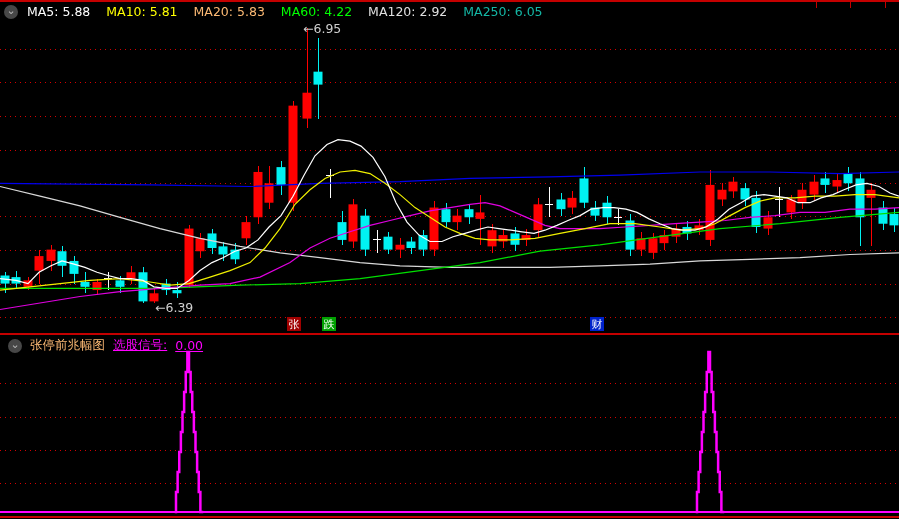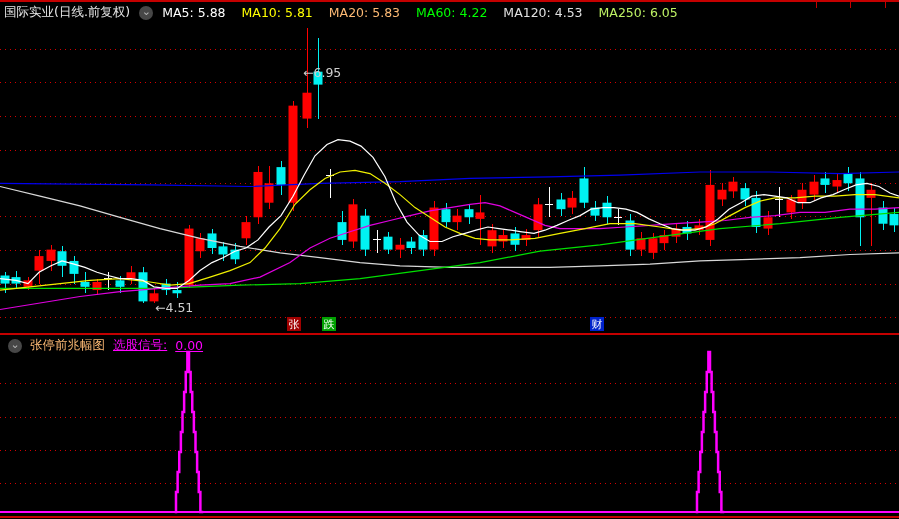--- a/index.html
+++ b/index.html
@@ -206,36 +206,35 @@
       <polyline points="0,288.4 80,288.4 160,288.4 240,285.2 300,283.6 360,278.7 420,270.6 480,262.6 540,251.2 600,244.8 660,236.7 720,228.6 780,223.7 840,217.3 899,212.4" fill="none" stroke="#00e000" stroke-width="1.2"></polyline>
       <polyline points="0,309.5 40,303.0 80,296.5 120,291.7 160,288.4 200,285.2 230,283.6 260,277.1 290,262.6 310,248.0 330,238.3 350,231.8 370,225.4 390,220.5 410,215.6 430,210.8 450,207.6 470,204.3 485,202.7 500,205.9 515,212.4 530,218.9 545,225.4 560,228.6 580,228.6 600,228.6 625,227.0 650,225.4 675,223.7 700,222.1 725,220.5 750,217.3 775,215.6 800,212.4 825,212.4 850,209.2 875,209.2 899,207.6" fill="none" stroke="#e000e0" stroke-width="1.2"></polyline>
       <polyline points="0,290.1 30,286.8 60,283.6 90,280.4 120,278.7 150,282.0 170,285.2 189,283.6 210,277.1 230,270.6 250,262.6 265,248.0 280,228.6 295,204.3 310,189.8 325,178.4 340,172.0 355,170.4 370,173.6 385,183.3 400,194.6 415,207.6 430,217.3 445,227.0 460,233.4 475,238.3 490,239.9 510,239.9 535,238.3 560,233.4 585,228.6 610,223.7 635,223.7 660,227.0 680,230.2 700,228.6 715,223.7 730,215.6 745,207.6 760,201.1 775,197.9 795,197.9 815,196.2 835,196.2 855,194.6 875,194.6 899,197.9" fill="none" stroke="#f0f000" stroke-width="1.2"></polyline>
       <polyline points="0,278.7 16,280.4 28,283.6 39,272.3 51,265.8 62,260.9 74,264.2 85,267.4 97,272.3 108,275.5 120,278.7 131,278.7 143,280.4 154,286.8 166,288.4 177,288.4 189,280.4 200,270.6 212,262.6 223,257.7 235,251.2 246,248.0 258,239.9 269,227.0 281,215.6 293,196.2 304,175.2 315,155.8 327,144.5 338,139.6 350,141.2 361,146.1 373,157.4 385,176.8 396,202.7 407,222.1 419,235.1 430,241.5 442,241.5 453,236.7 465,233.4 476,230.2 488,227.0 499,228.6 511,230.2 522,231.8 534,233.4 545,230.2 557,225.4 568,220.5 580,215.6 591,209.2 603,207.6 614,207.6 626,209.2 637,212.4 649,218.9 660,223.7 672,228.6 683,230.2 695,230.2 706,227.0 718,218.9 729,209.2 741,202.7 752,196.2 764,194.6 775,196.2 787,197.9 798,202.7 810,202.7 821,197.9 833,194.6 844,189.8 856,184.9 867,183.3 879,186.5 890,193.0 899,196.2" fill="none" stroke="#ffffff" stroke-width="1.2"></polyline>
       <line x1="0" y1="512" x2="899" y2="512" stroke="#ff00ff" stroke-width="2" shape-rendering="crispEdges"></line>
       <path d="M 176 512 l 0 -20 l 1.625 0 l 0 -20 l 1.625 0 l 0 -20 l 1.625 0 l 0 -20 l 1.625 0 l 0 -20 l 1.625 0 l 0 -20 l 1.625 0 l 0 -20 l 1.625 0 l 0 -20 l 1.625 0 l 0 20 l 1.625 0 l 0 20 l 1.625 0 l 0 20 l 1.625 0 l 0 20 l 1.625 0 l 0 20 l 1.625 0 l 0 20 l 1.625 0 l 0 20 l 1.625 0 l 0 20 l 1.625 0" fill="none" stroke="#ff00ff" stroke-width="2.5" stroke-linecap="square"></path>
       <path d="M 697 512 l 0 -20 l 1.625 0 l 0 -20 l 1.625 0 l 0 -20 l 1.625 0 l 0 -20 l 1.625 0 l 0 -20 l 1.625 0 l 0 -20 l 1.625 0 l 0 -20 l 1.625 0 l 0 -20 l 1.625 0 l 0 20 l 1.625 0 l 0 20 l 1.625 0 l 0 20 l 1.625 0 l 0 20 l 1.625 0 l 0 20 l 1.625 0 l 0 20 l 1.625 0 l 0 20 l 1.625 0 l 0 20 l 1.625 0" fill="none" stroke="#ff00ff" stroke-width="2.5" stroke-linecap="square"></path>
     </svg>
 
   <div class="header">
-    <span class="title">国际实业(日线.前复权)</span>
     <span class="circ">
         <i>⌄</i>
       </span>
     <span id="ma-labels">
         <span style="color: rgb(255, 255, 255);">MA5: 5.88</span>
         <span style="color: rgb(255, 255, 0);">MA10: 5.81</span>
         <span style="color: #fdba74;">MA20: 5.83</span>
         <span style="color: rgb(0, 255, 0);">MA60: 4.22</span>
-        <span style="color: rgb(224, 224, 224);">MA120: 4.53</span>
-        <span style="color: #bef264;">MA250: 6.05</span>
+        <span style="color: rgb(224, 224, 224);">MA120: 2.92</span>
+        <span style="color: #14b8a6;">MA250: 6.05</span>
       </span>
   </div>
 
-  <div class="anno" id="high-label" style="left: 303px; top: 21px; margin-top: 44px;"><span>←</span><span>6.95</span></div>
-  <div class="anno" id="low-label" style="left: 155px; top: 300px;"><span>←</span><span>4.51</span></div>
+  <div class="anno" id="high-label" style="left: 303px; top: 21px;"><span>←</span><span>6.95</span></div>
+  <div class="anno" id="low-label" style="left: 155px; top: 300px;"><span>←</span><span>6.39</span></div>
 
   <div id="badges">
       <div class="badge" style="left: 287px; top: 317px; background: rgb(160, 0, 0);">张</div>
       <div class="badge" style="left: 322px; top: 317px; background: rgb(0, 160, 0);">跌</div>
       <div class="badge" style="left: 590px; top: 317px; background: rgb(0, 34, 204);">财</div>
     </div>
 
   <div class="subheader">
     <span class="circ">
         <i>⌄</i>

